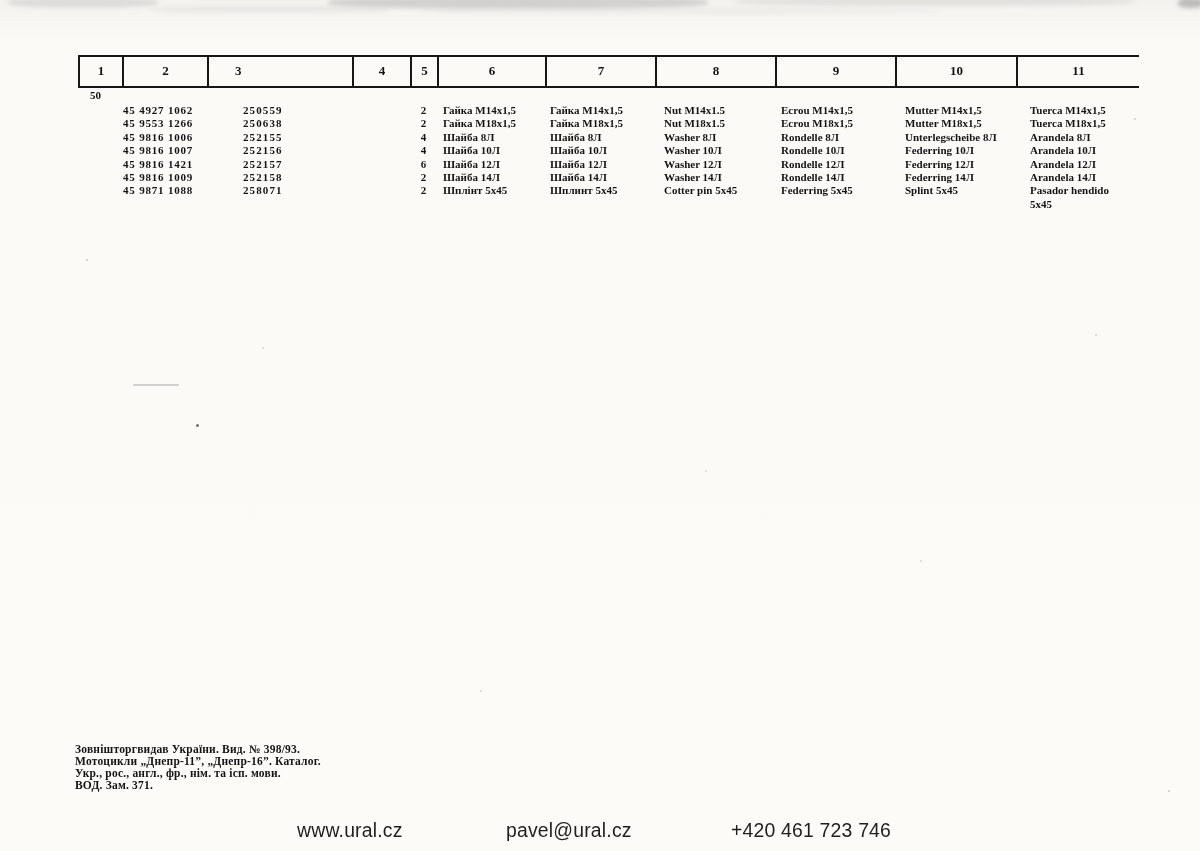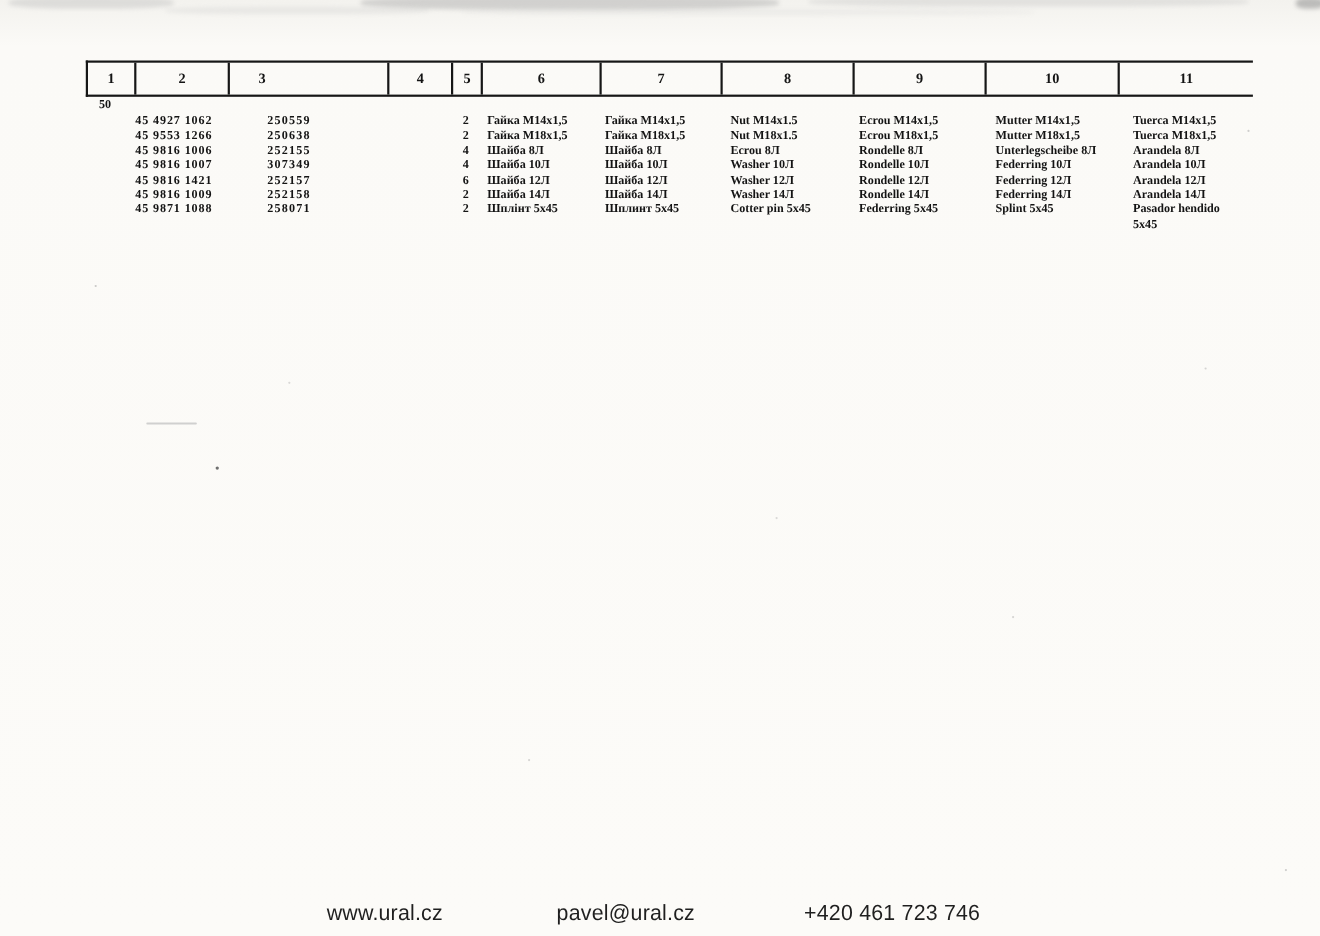--- a/index.html
+++ b/index.html
@@ -145,29 +145,29 @@
         <div class="tcell col11">Tuerca M18x1,5</div>
       </div>
       <div class="trow gridrow">
         <div class="tcell col1"></div>
         <div class="tcell col2">45 9816 1006</div>
         <div class="tcell col3">252155</div>
         <div class="tcell col4"></div>
         <div class="tcell col5">4</div>
         <div class="tcell col6">Шайба 8Л</div>
         <div class="tcell col7">Шайба 8Л</div>
-        <div class="tcell col8">Ecrou 8Л</div>
+        <div class="tcell col8">Washer 8Л</div>
         <div class="tcell col9">Rondelle 8Л</div>
         <div class="tcell col10">Unterlegscheibe 8Л</div>
         <div class="tcell col11">Arandela 8Л</div>
       </div>
       <div class="trow gridrow">
         <div class="tcell col1"></div>
         <div class="tcell col2">45 9816 1007</div>
-        <div class="tcell col3">307349</div>
+        <div class="tcell col3">252156</div>
         <div class="tcell col4"></div>
         <div class="tcell col5">4</div>
         <div class="tcell col6">Шайба 10Л</div>
         <div class="tcell col7">Шайба 10Л</div>
         <div class="tcell col8">Washer 10Л</div>
         <div class="tcell col9">Rondelle 10Л</div>
         <div class="tcell col10">Federring 10Л</div>
         <div class="tcell col11">Arandela 10Л</div>
       </div>
       <div class="trow gridrow">
@@ -204,18 +204,24 @@
         <div class="tcell col5">2</div>
         <div class="tcell col6">Шплінт 5х45</div>
         <div class="tcell col7">Шплинт 5х45</div>
         <div class="tcell col8">Cotter pin 5x45</div>
         <div class="tcell col9">Federring 5x45</div>
         <div class="tcell col10">Splint 5x45</div>
         <div class="tcell col11">Pasador hendido 5x45</div>
       </div>
     </div>
 
+  <div class="imprint">
+    <div>Зовнішторгвидав України. Вид. № 398/93.</div>
+    <div>Мотоцикли „Днепр-11”, „Днепр-16”. Каталог.</div>
+    <div>Укр., рос., англ., фр., нім. та ісп. мови.</div>
+    <div>ВОД. Зам. 371.</div>
+  </div>
 
   <div class="footer-item footer-web">www.ural.cz</div>
   <div class="footer-item footer-mail">pavel@ural.cz</div>
   <div class="footer-item footer-phone">+420 461 723 746</div>
 
 </div>
 
 </body></html>

